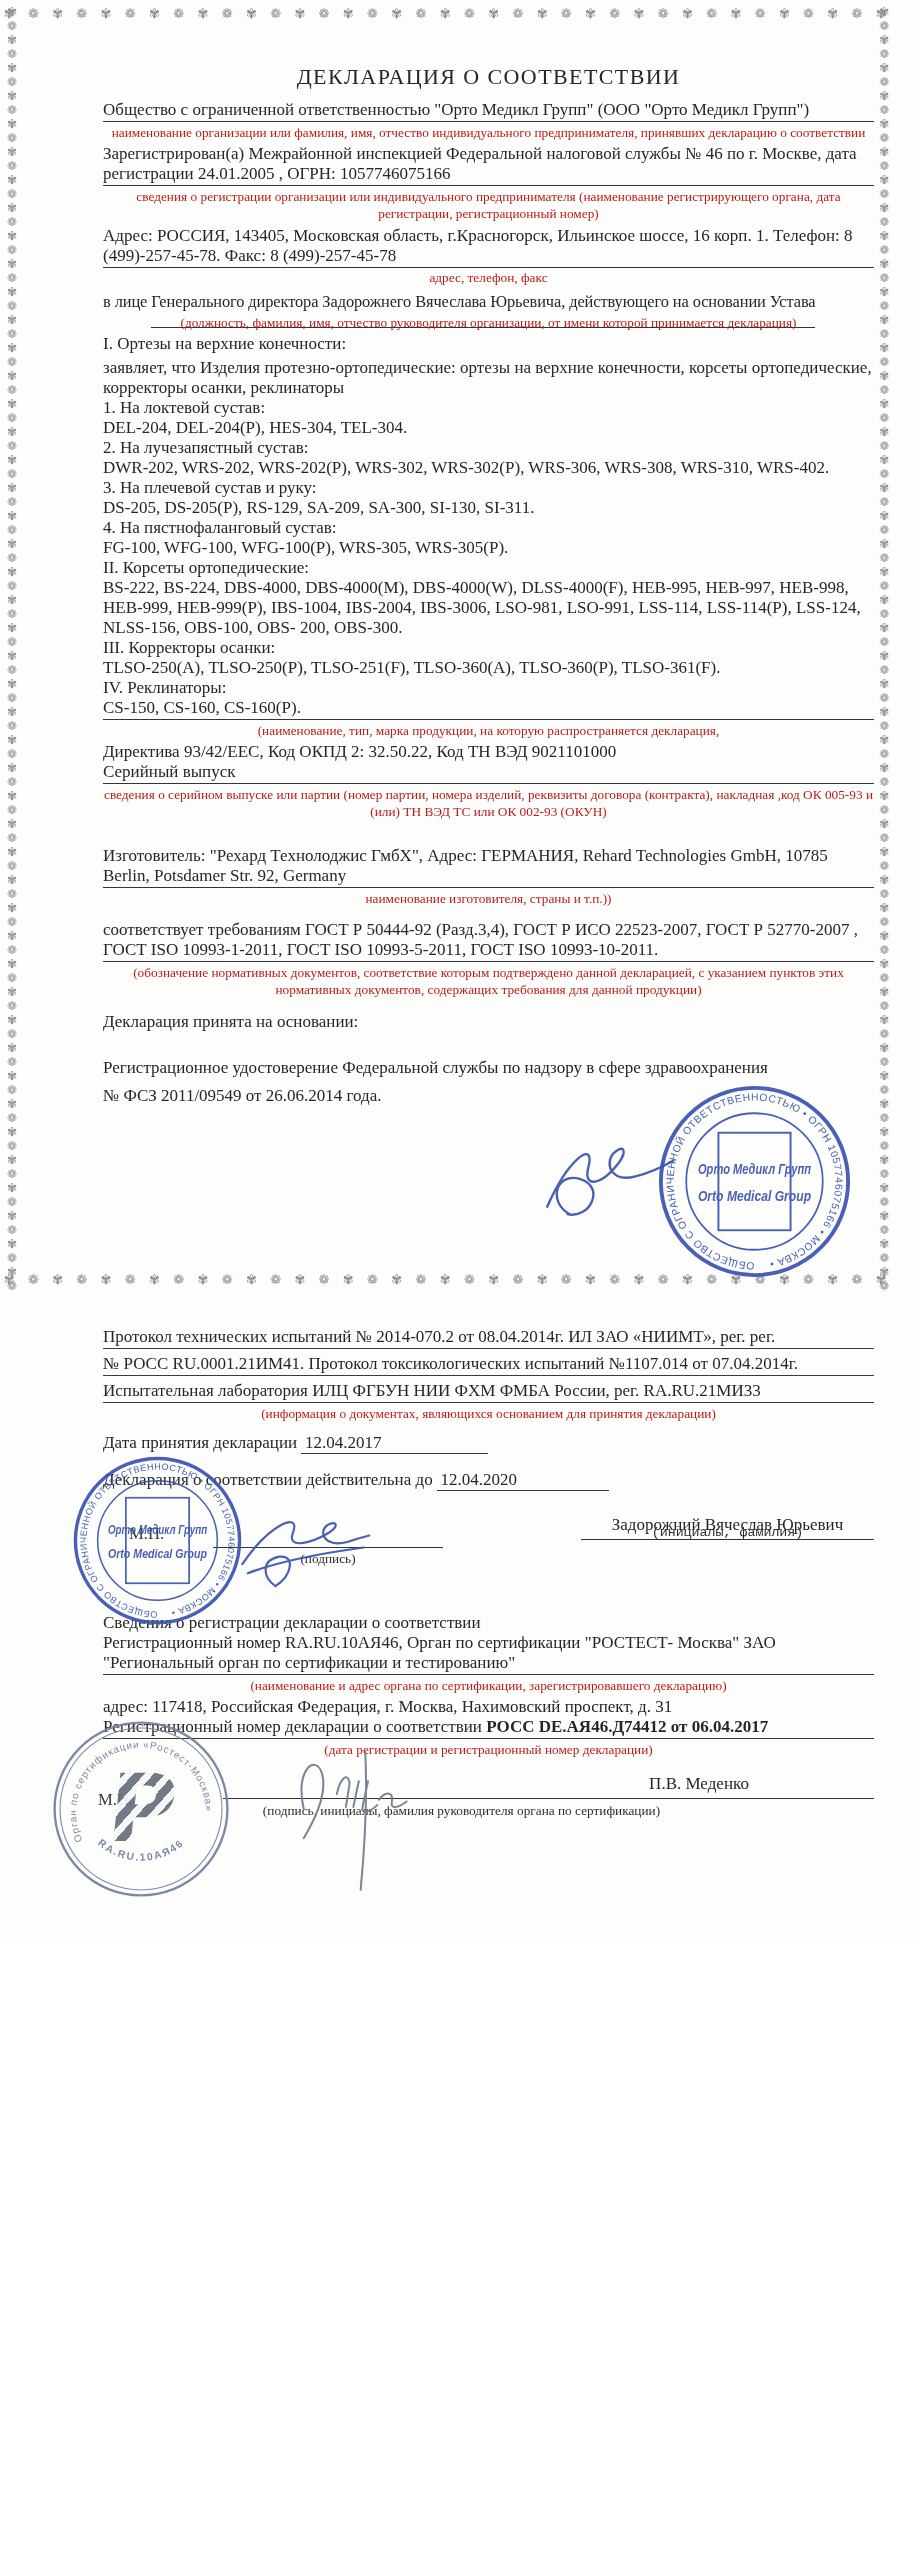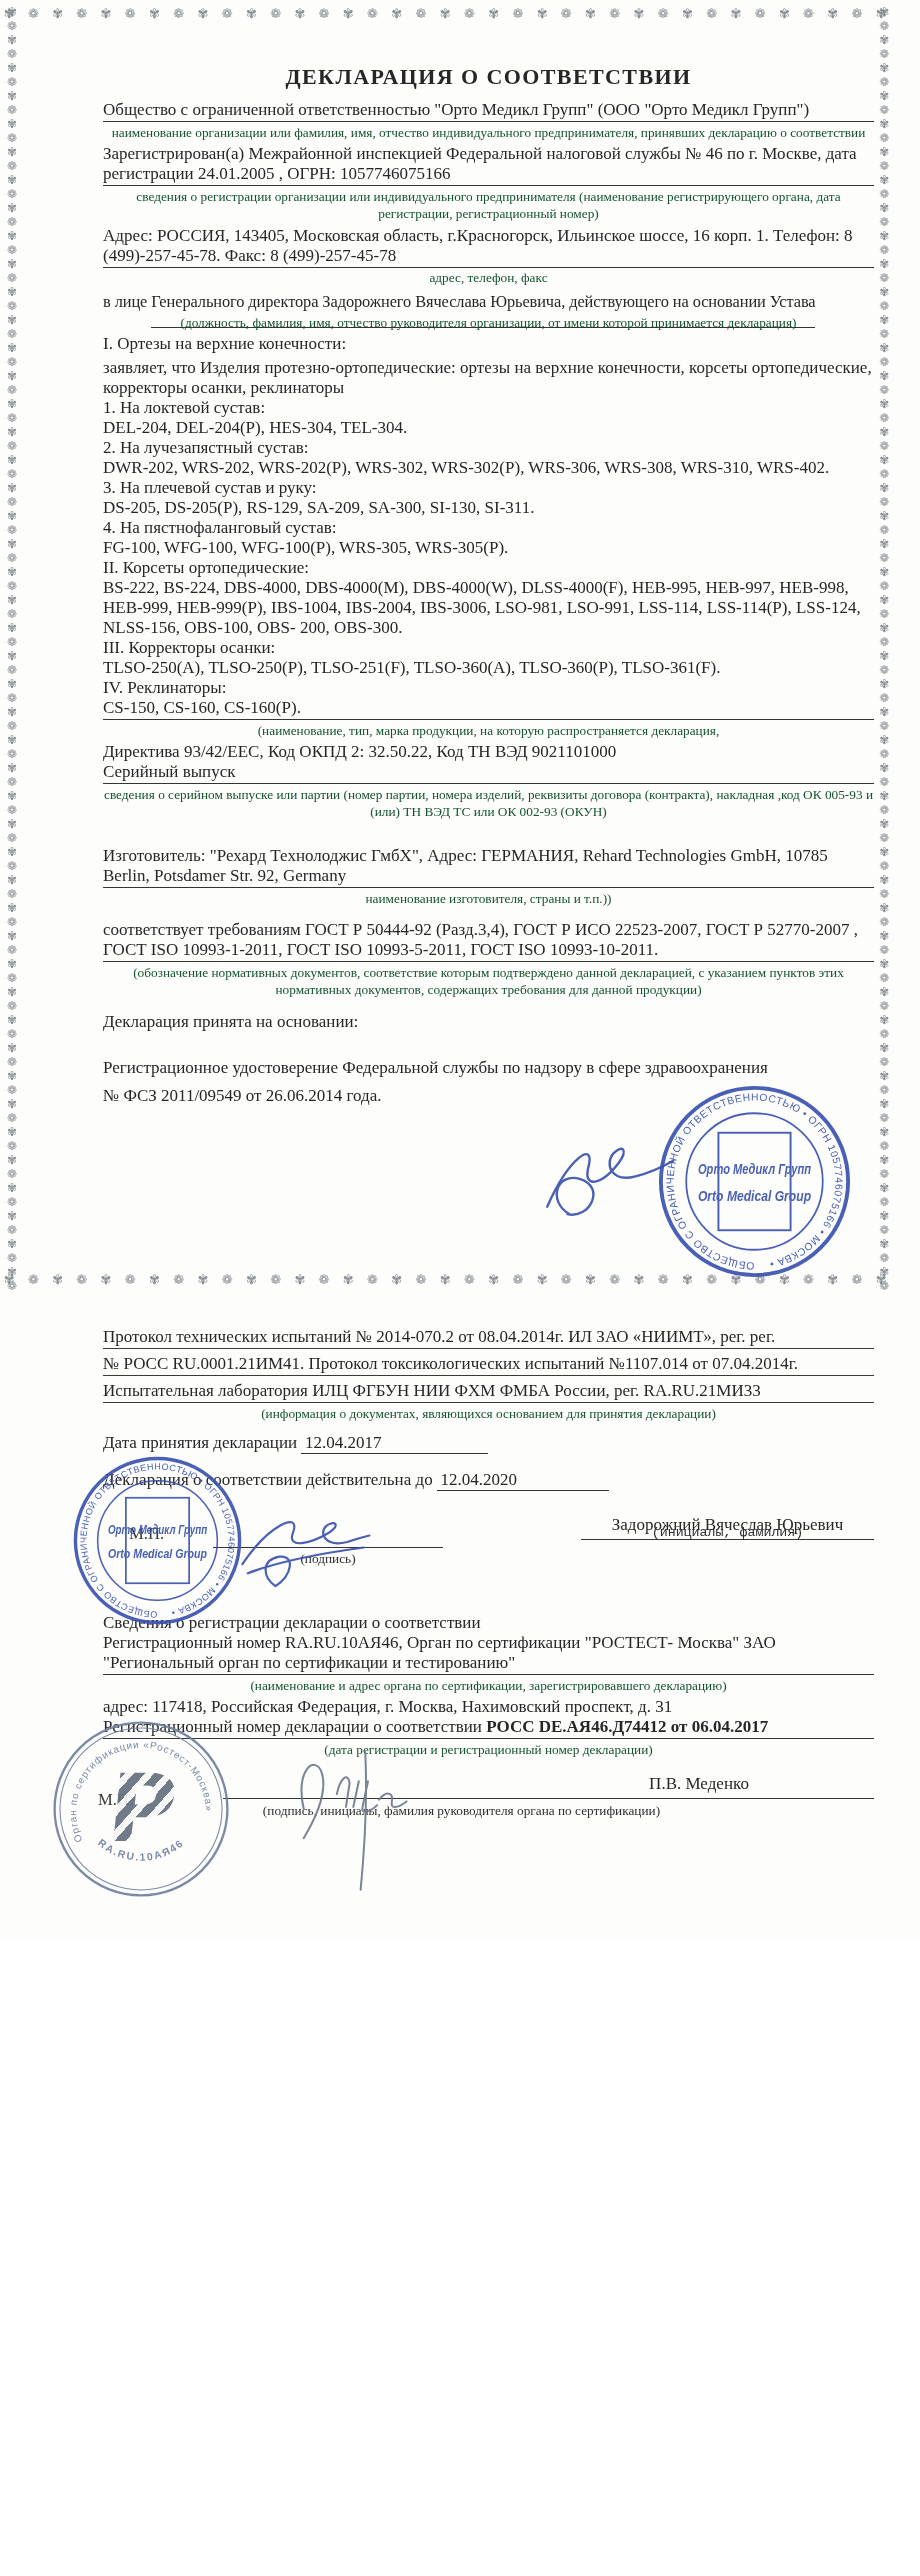--- a/index.html
+++ b/index.html
@@ -7,25 +7,25 @@
         font-family:"Liberation Serif", serif;color:#262626;}
   
   .b-strip{position:absolute;color:#8a9094;font-family:"DejaVu Sans",sans-serif;overflow:hidden;}
   .b-h{left:3.7px;width:889px;height:19.3px;font-size:13px;letter-spacing:4.6px;white-space:nowrap;line-height:18.4px;}
   .b-top{top:4.6px;} .b-bottom{top:1271px;}
   .b-v{top:4.6px;width:18.4px;height:1285px;font-size:12px;line-height:14px;text-align:center;white-space:pre-line;}
   .b-left{left:2.8px;} .b-right{left:875px;}
   
   .doc{position:absolute;left:103px;top:37px;width:771px;}
   .lower{position:absolute;left:103px;top:1325px;width:771px;}
-  .title{font-size:22px;font-weight:bold;text-align:center;letter-spacing:1.4px;margin:28px 0 11px 0;line-height:24px;}
+  .title{font-size:22px;font-weight:normal;text-align:center;letter-spacing:1.4px;margin:28px 0 11px 0;line-height:24px;}
   .p{font-size:17px;line-height:20px;margin:0;}
   .u{border-bottom:1.5px solid #343434;padding-bottom:0.9px;}
   .su{border-bottom:1.5px solid #343434;padding-bottom:16px;}
-  .note{font-size:13.3px;line-height:17px;text-align:center;color:#14532d;margin:1.8px 0 3.7px 0;}
+  .note{font-size:13.3px;line-height:17px;text-align:center;color:#b91c1c;margin:1.8px 0 3.7px 0;}
   .fit{font-size:16.4px;letter-spacing:-0.1px;}
   .mt6{margin-top:5.5px;} .mt4{margin-top:3.7px;} .mt14{margin-top:13px;} .mt16{margin-top:14.7px;}
   .mt8{margin-top:22px;} .mt28{margin-top:26px;} .mt18{margin-top:16.6px;} .mt20{margin-top:11px;}
   .mt12{margin-top:11px;} .mt40{margin-top:37px;}
   .basis{line-height:28px;}
   .proto{font-size:17px;line-height:23px;margin:0 0 2.8px 0;border-bottom:1.4px solid #3a3a3a;}
   .date-u1{border-bottom:1.5px solid #343434;padding:0 106px 0.9px 3.7px;}
   .date-u2{border-bottom:1.5px solid #343434;padding:0 92px 0.9px 3.7px;}
   .bold{font-weight:bold;}
   .sigrow{position:relative;height:75px;}

